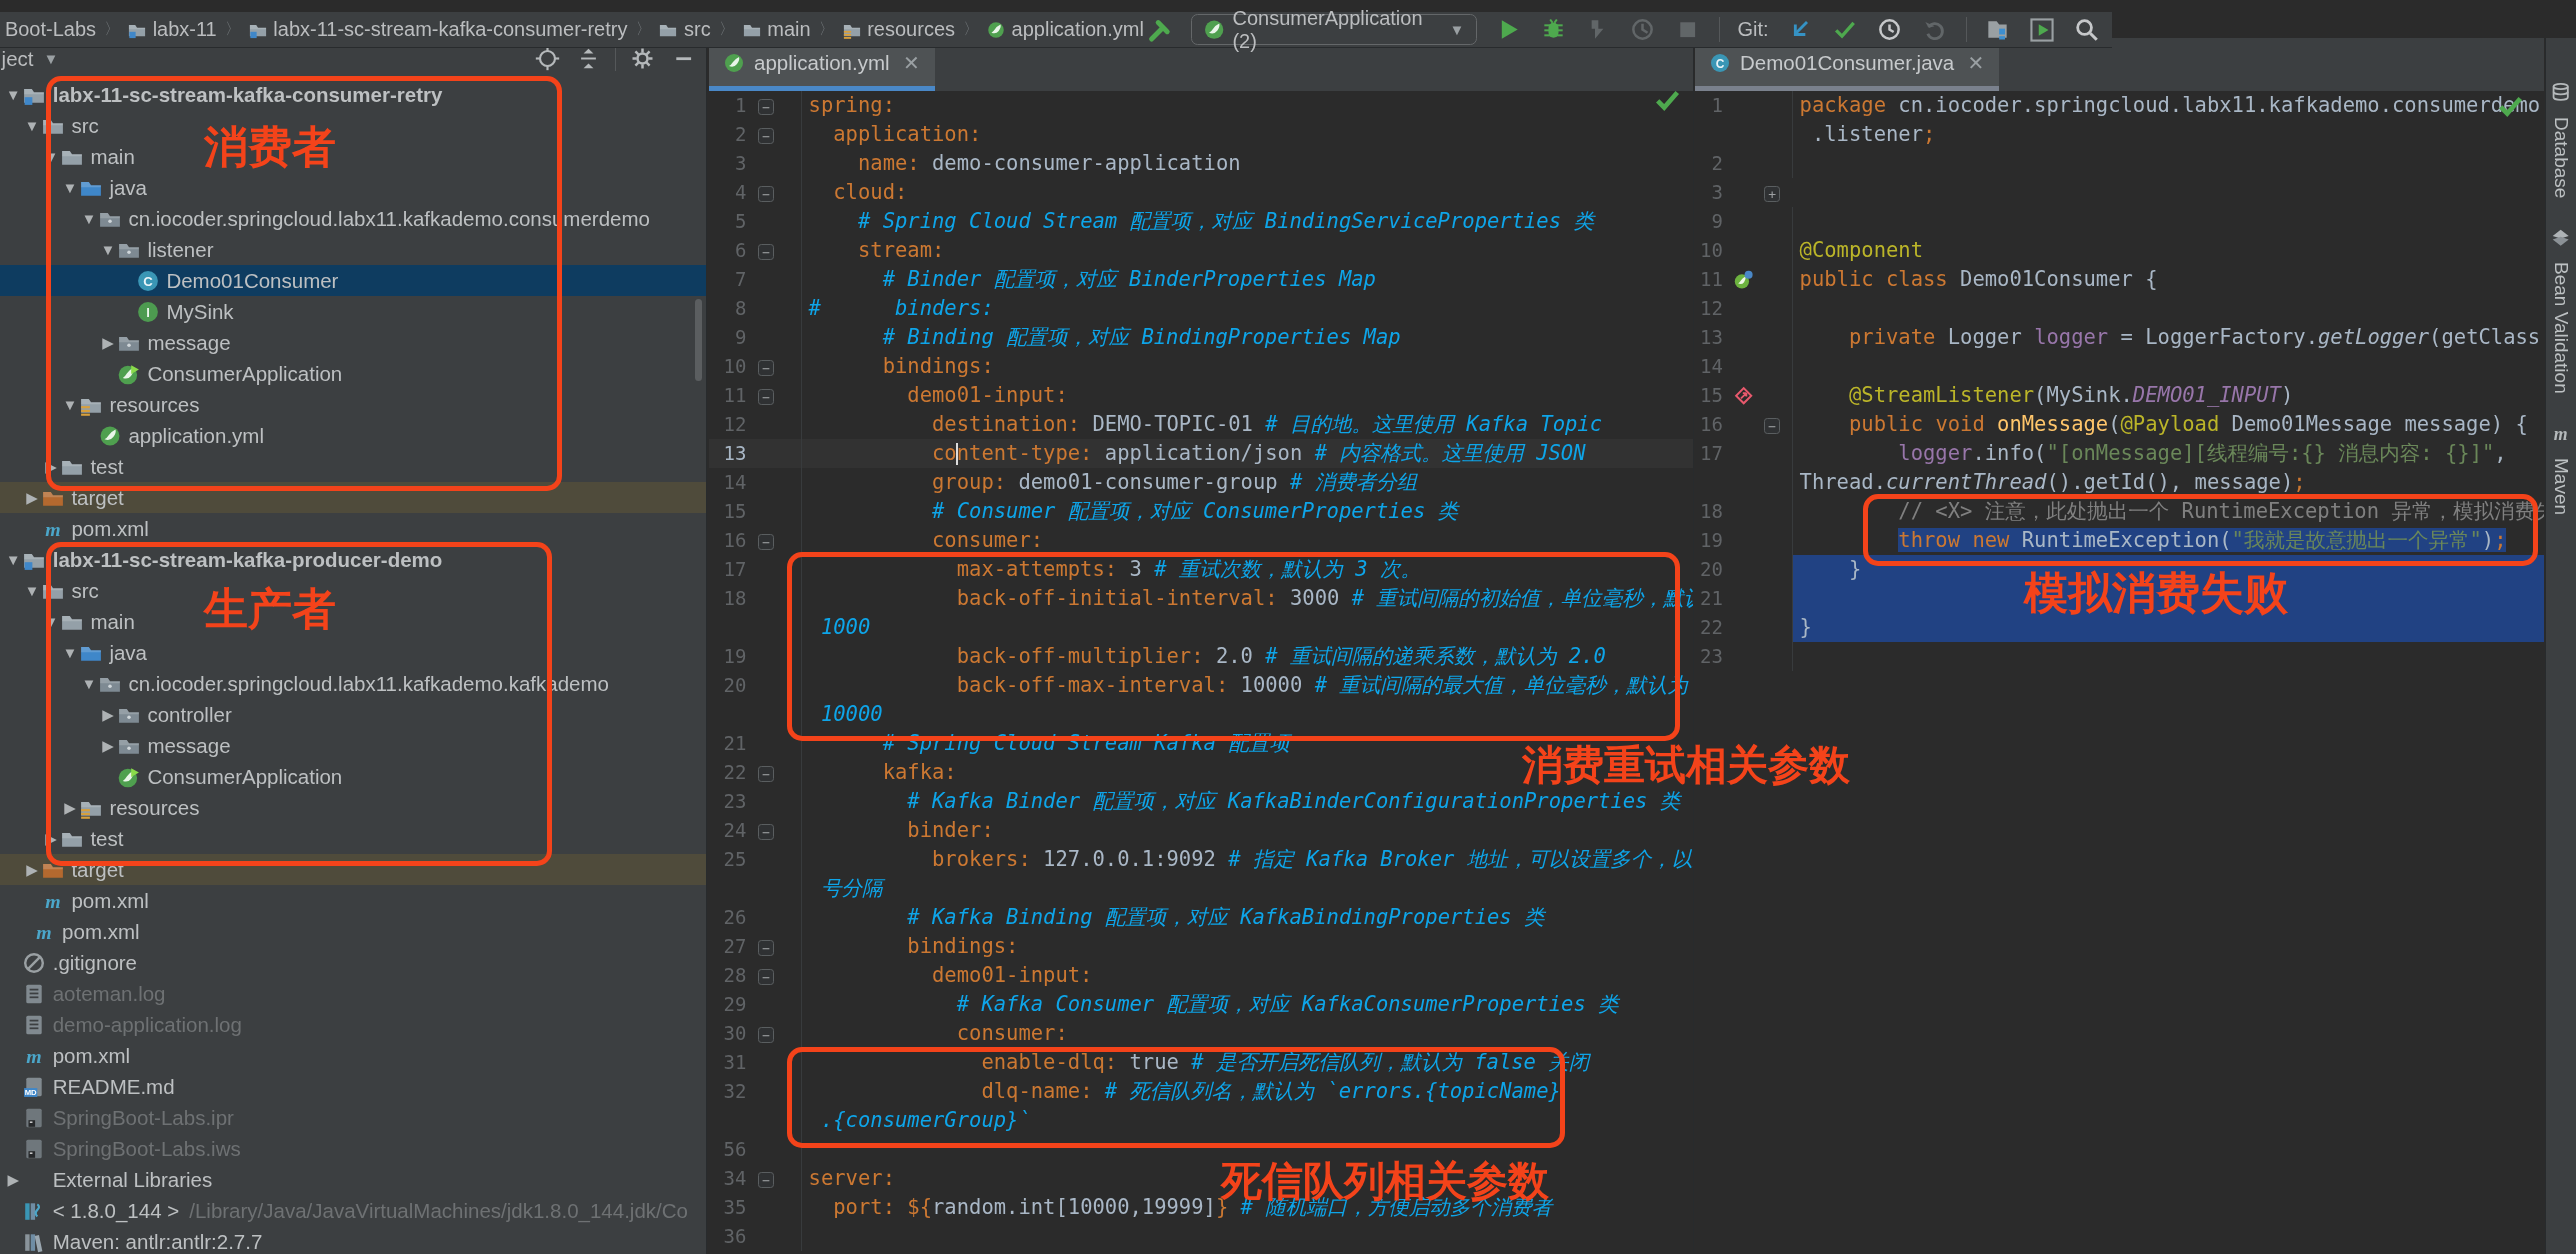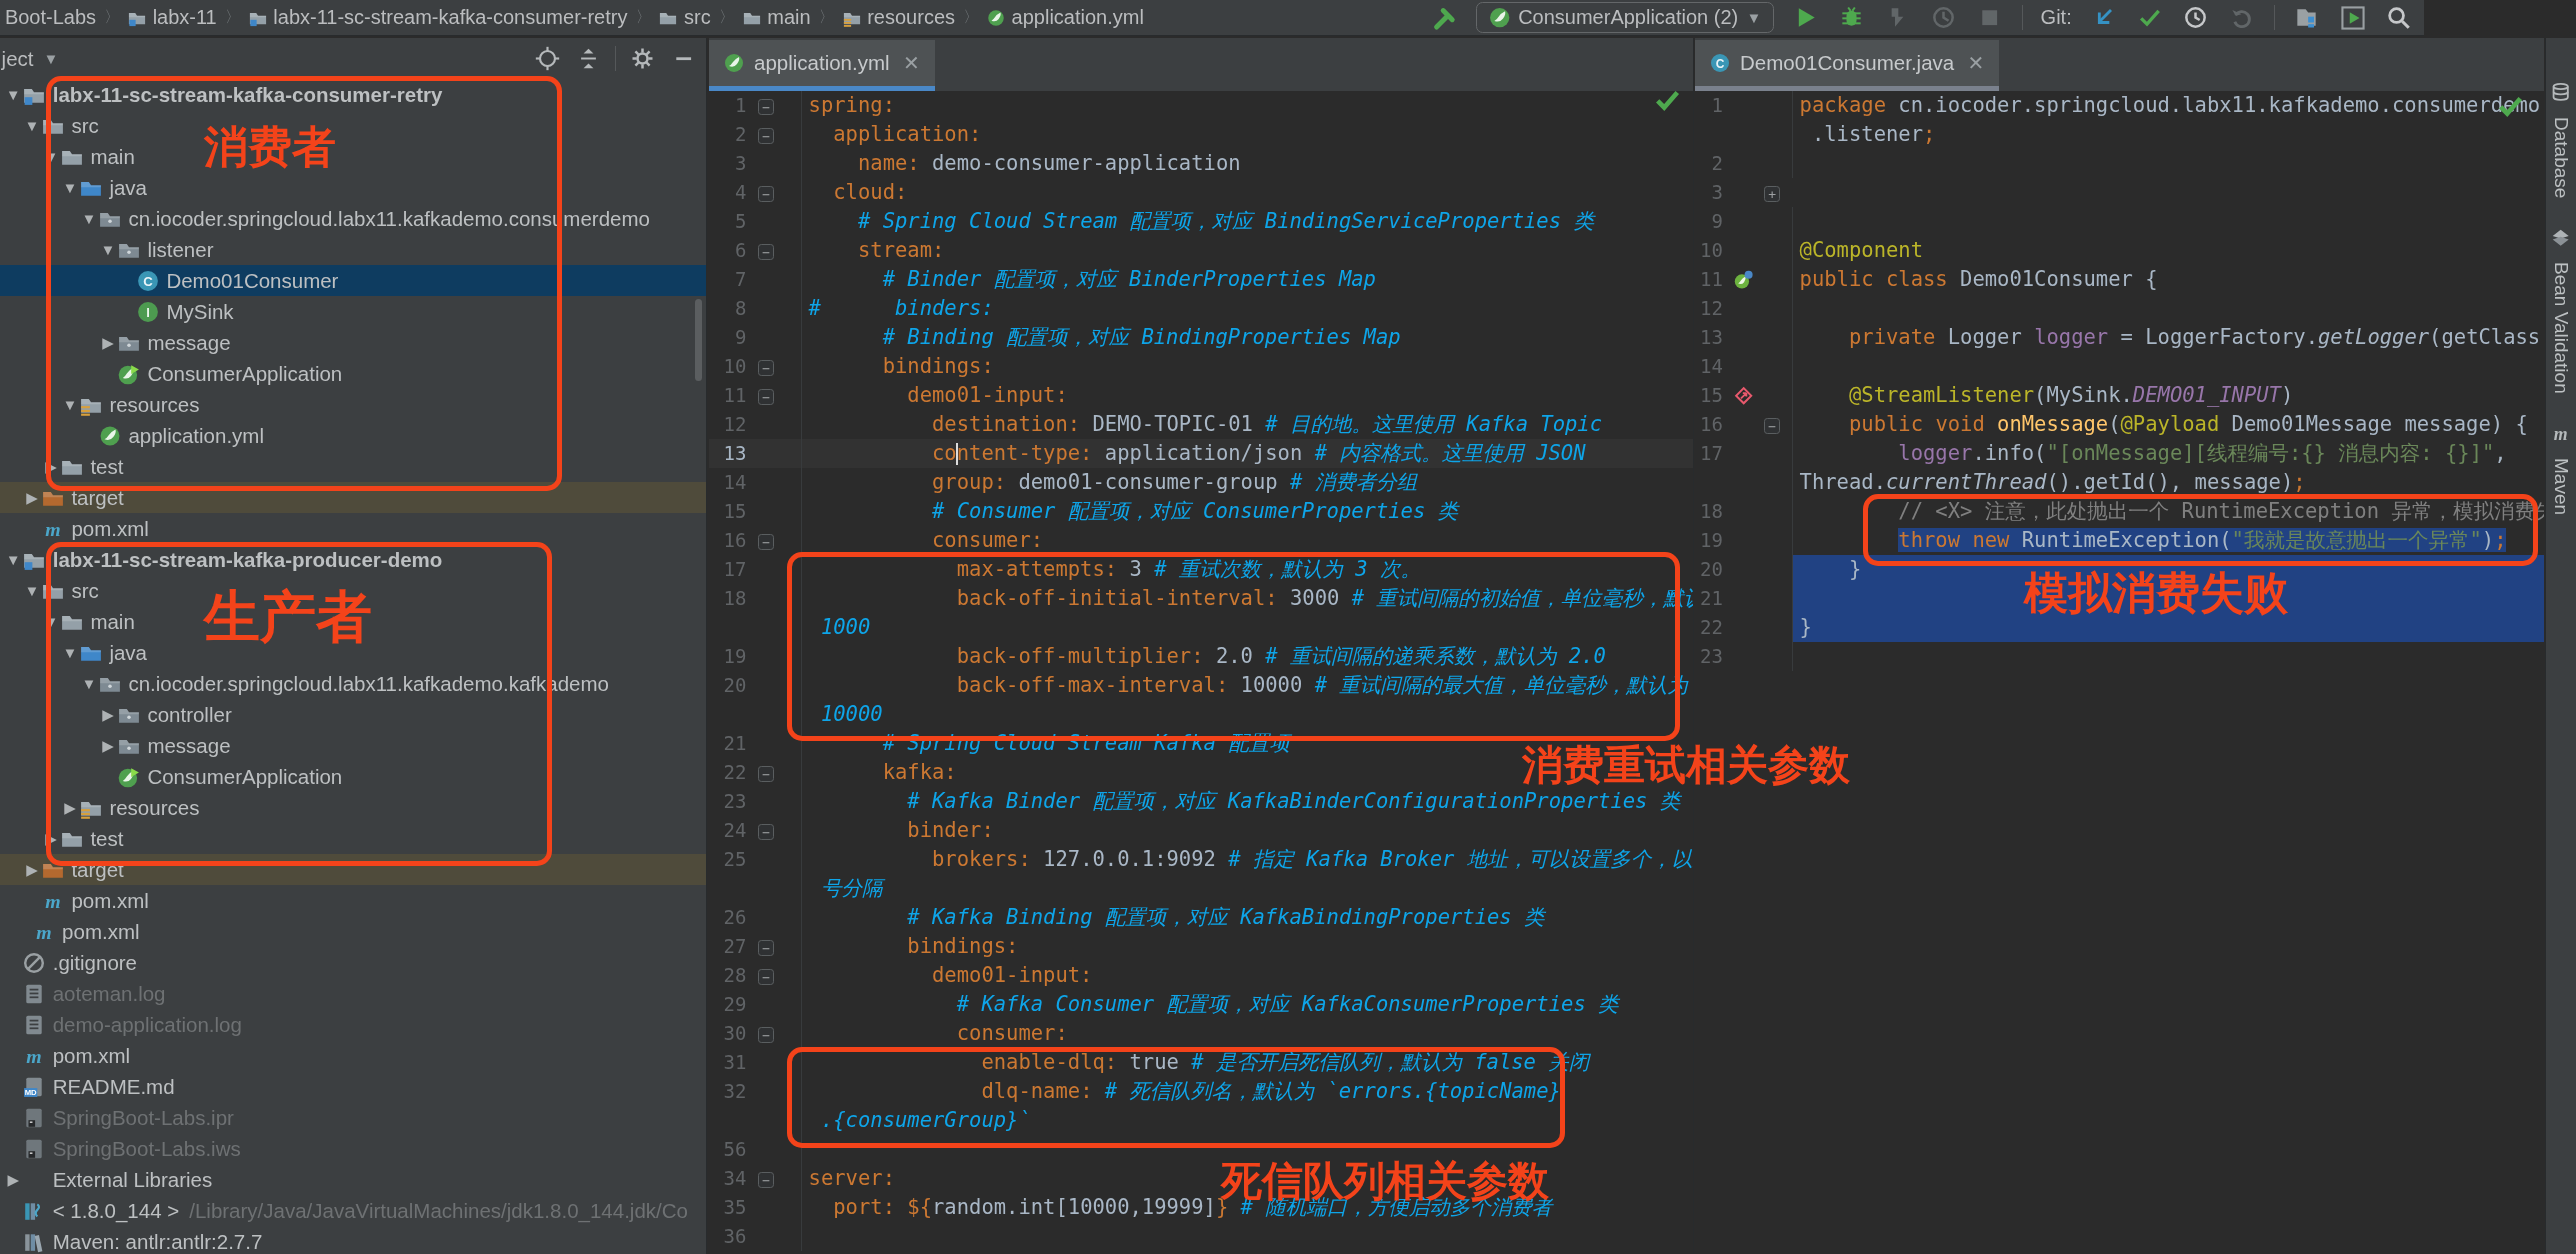--- a/index.html
+++ b/index.html
@@ -1,20 +1,20 @@
 <!DOCTYPE html>
 <html style="font-size:13px"><head>
 <meta charset="utf-8">
 <style>
   * { margin:0; padding:0; box-sizing:border-box; }
   html,body { width:2576px; height:1254px; overflow:hidden; background:#2b2b2b;
     font-family:"Liberation Sans", sans-serif; }
 
   
-  #topbar { position:absolute; left:0; top:0; width:2424px; height:36px; background:#3c3f41;
+  #topbar { position:absolute; left:0; top:12px; width:2112px; height:36px; background:#3c3f41;
     border-bottom:1.6px solid #282b2d; display:flex; align-items:center; z-index:5; }
   #crumbs { display:flex; align-items:center; padding-left:3.3px; color:#bbbdbf; font-size:20px; white-space:nowrap; }
   .crumb { display:flex; align-items:center; gap:6.6px; padding:0 1.6px; }
   .csep { color:#6f7477; font-size:15.6px; padding:0 6.6px; }
   #topright { margin-left:auto; display:flex; align-items:center; gap:18px; padding-right:11.5px; }
   .tbtn { display:flex; align-items:center; justify-content:center; width:28px; height:28px; }
   .tbtn.dis { opacity:.40; }
   .vsep { width:0.8px; height:25px; background:#55585a; }
   #runbox { display:flex; align-items:center; gap:8.2px; border:0.8px solid #646769; border-radius:6.6px;
     height:31px; padding:0 11.5px; color:#bbbdbf; font-size:20px; }
@@ -88,21 +88,21 @@
 
   
   .abox { position:absolute; border:5.8px solid #f4431a; border-radius:15px; z-index:10; pointer-events:none; }
   .albl { position:absolute; color:#f4431a; font-weight:bold; z-index:10; pointer-events:none; white-space:nowrap; }
   #box-tree-consumer { left:46px;  top:76px;   width:516px;  height:415px; }
   #box-tree-producer { left:46px;  top:542px;  width:506px;  height:324px; }
   #box-yml-retry     { left:787px; top:552px;  width:893px; height:189px; }
   #box-yml-dlq       { left:787px; top:1047px; width:778px;  height:101px; }
   #box-java-throw    { left:1863px;top:494px;  width:675px;  height:72px;  }
   #lbl-consumer { left:204px;  top:118px;  font-size:44px; }
-  #lbl-producer { left:204px;  top:580px;  font-size:56px; }
+  #lbl-producer { left:204px;  top:580px;  font-size:44px; }
   #lbl-retry    { left:1522px; top:738px;  font-size:41px; }
   #lbl-dlq      { left:1221px; top:1154px; font-size:41px; }
   #lbl-fail     { left:2024px; top:564px;  font-size:44px; }
 </style>
 </head>
 <body>
 
 <div id="topbar">
   <div id="crumbs">
       <span class="crumb">

